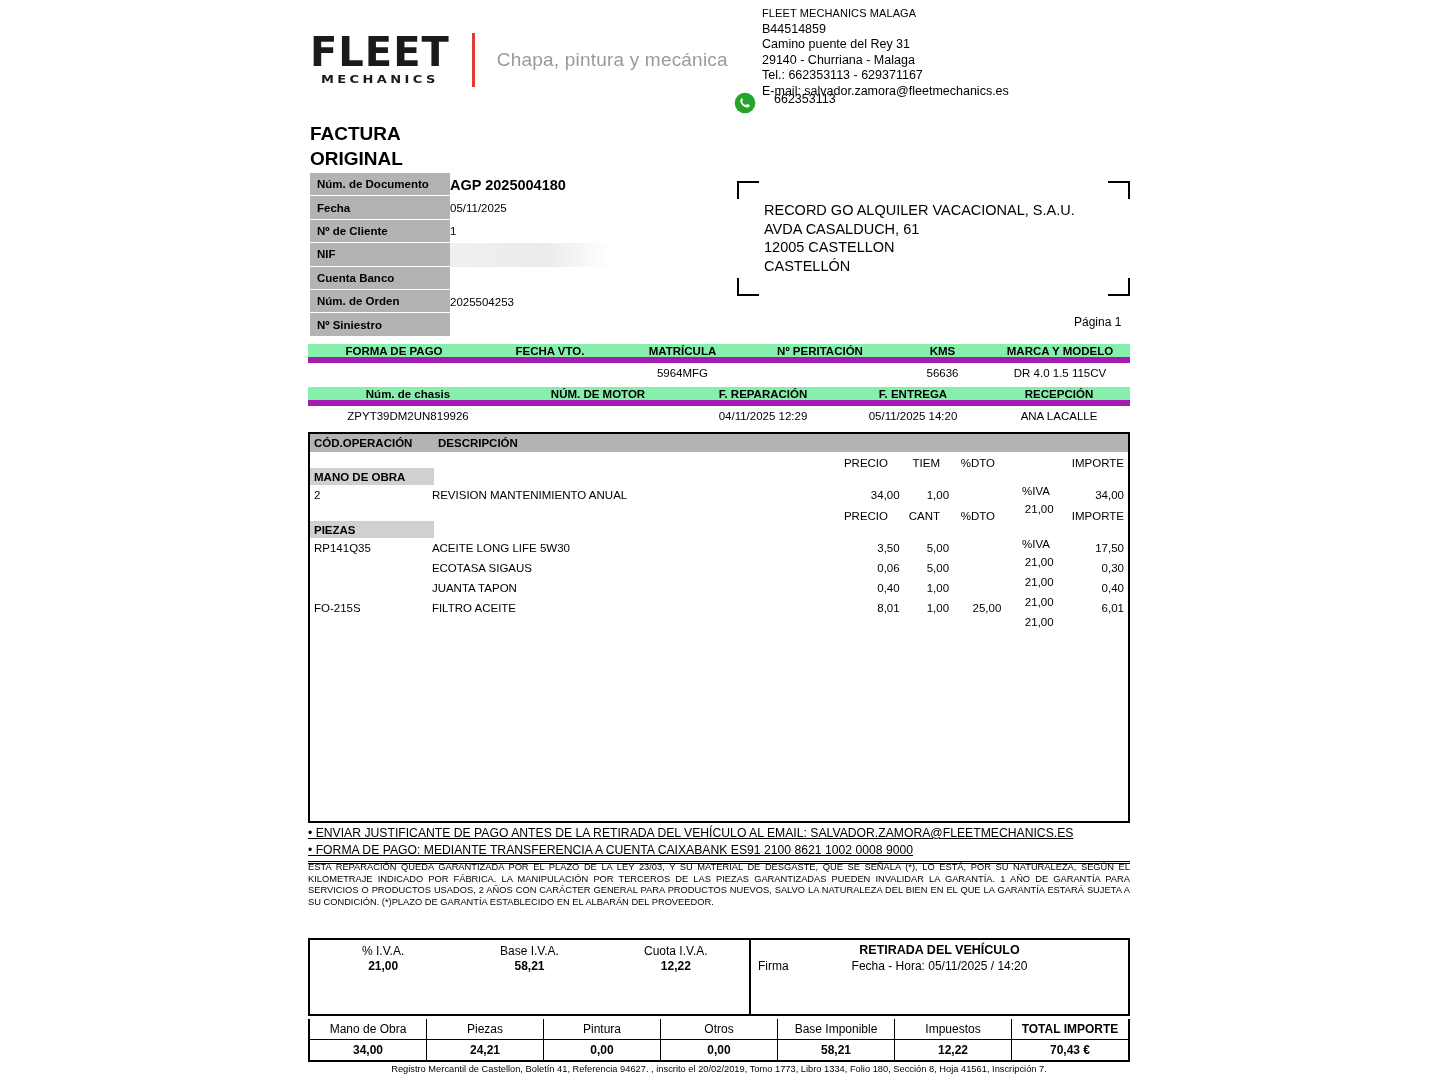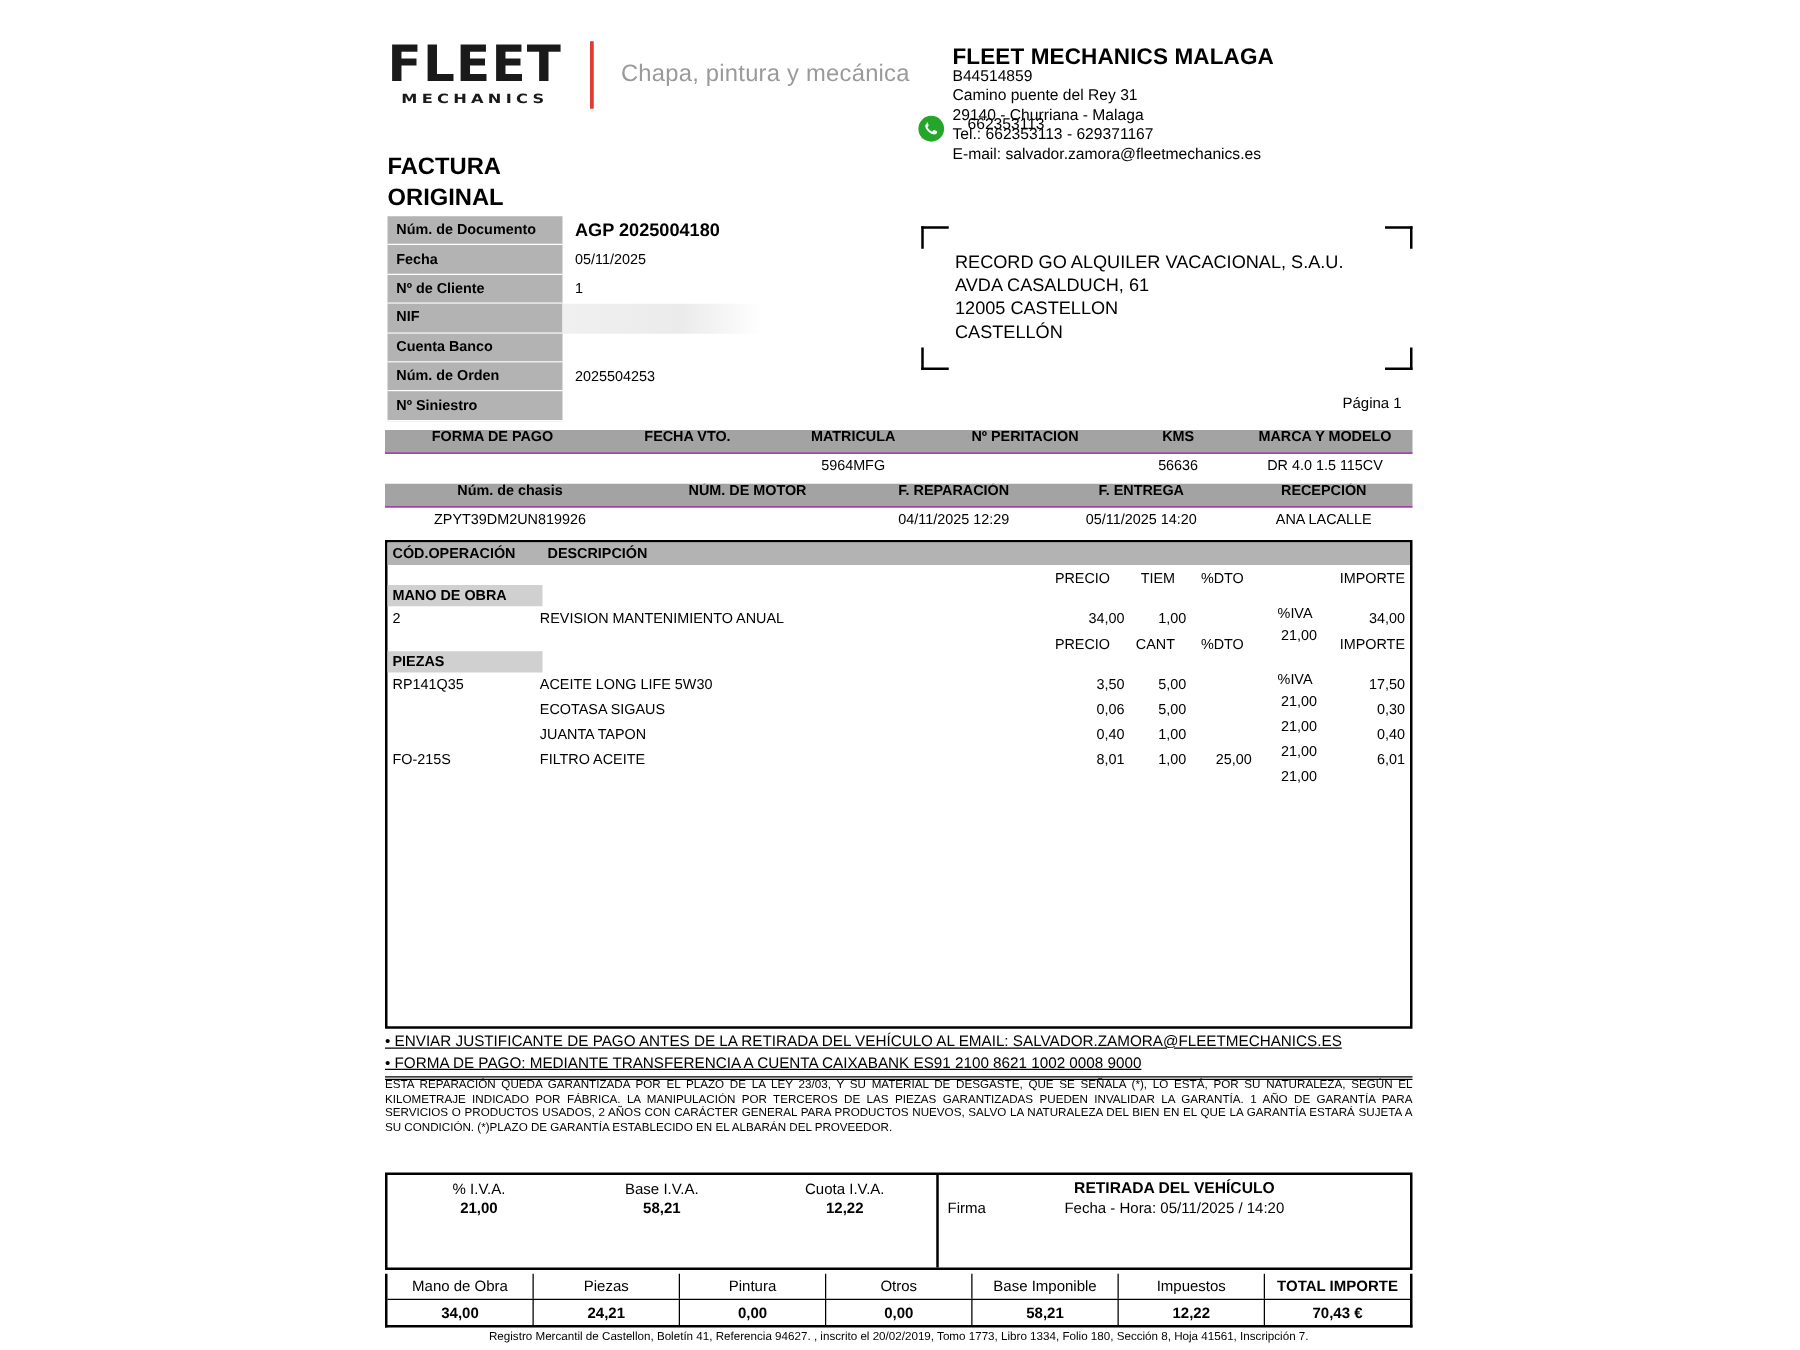--- a/index.html
+++ b/index.html
@@ -31,60 +31,60 @@
     transform: scaleY(0.78); margin-top: 1px;
   }
   .logo-rule { width: 3px; background: #e23b32; margin: 0 22px; align-self: stretch; }
   .logo-tag {
     align-self: center;
     font-size: 19px; color: #9a9a9a; letter-spacing: 0.2px;
     white-space: nowrap;
   }
 
   .company { position: absolute; left: 762px; top: 6px; font-size: 12.5px; line-height: 15.6px; }
-  .company .cname { font-weight: 700; font-size: 18px; letter-spacing: 0.1px; margin-top: 32px; }
+  .company .cname { font-weight: 400; font-size: 11px; letter-spacing: 0.1px; }
   .wa-row { position: absolute; left: 734px; top: 92px; display: flex; align-items: flex-start; gap: 18px; }
   .wa-icon { width: 22px; height: 22px; }
   .wa-num { font-size: 12.5px; }
 
   
   .title { position: absolute; left: 310px; top: 121px; font-weight: 700; font-size: 19px; line-height: 25px; }
 
   
   .meta { position: absolute; left: 310px; top: 173px; width: 300px; }
   .meta .mrow { display: flex; height: 23.4px; align-items: stretch; }
   .meta .mlabel {
     width: 140px; background: #b3b3b3; color: #000;
     font-weight: 700; font-size: 11.5px;
     display: flex; align-items: center; padding-left: 7px;
     border-bottom: 1px solid #fff;
   }
   .meta .mval {
-    flex: 1; display: flex; align-items: center; padding-left: 10px;
+    flex: 1; display: flex; align-items: center; 
     font-size: 11.5px;
   }
   .meta .mval.big { font-weight: 700; font-size: 14.5px; }
   .meta .mval.redacted { background: linear-gradient(90deg,#f0f0f0,#ebebeb 60%,#fff); }
 
   
   .cust { position: absolute; left: 737px; top: 181px; width: 393px; height: 115px; }
   .cust .corner { position: absolute; width: 22px; height: 18px; }
   .cust .c-tl { left: 0; top: 0; border-left: 2px solid #000; border-top: 2px solid #000; }
   .cust .c-tr { right: 0; top: 0; border-right: 2px solid #000; border-top: 2px solid #000; }
   .cust .c-bl { left: 0; bottom: 0; border-left: 2px solid #000; border-bottom: 2px solid #000; }
   .cust .c-br { right: 0; bottom: 0; border-right: 2px solid #000; border-bottom: 2px solid #000; }
   .cust .lines { position: absolute; left: 27px; top: 20px; font-size: 14.5px; line-height: 18.6px; }
   .pageno { position: absolute; left: 1074px; top: 315px; font-size: 12px; }
 
   
   .infotable { position: absolute; left: 308px; width: 822px; }
   .infotable .hrow {
-    display: flex; height: 19px; background: #a3a3a3;
-    font-weight: 700; font-size: 11.5px; align-items: flex-start;
-    border-bottom: 1px solid #a21caf;
+    display: flex; height: 19px; background: #86efac;
+    font-weight: 700; font-size: 11.5px; align-items: flex-end;
+    border-bottom: 6px solid #a21caf;
   }
   .infotable .drow {
     display: flex; height: 20px; font-size: 11.5px; align-items: center;
   }
   .infotable .cell { text-align: center; overflow: hidden; white-space: nowrap; }
 
   .t1 { top: 344px; }
   .t1 .c0 { width: 172px; } .t1 .c1 { width: 140px; } .t1 .c2 { width: 125px; }
   .t1 .c3 { width: 150px; } .t1 .c4 { width: 95px; }  .t1 .c5 { width: 140px; }
 

